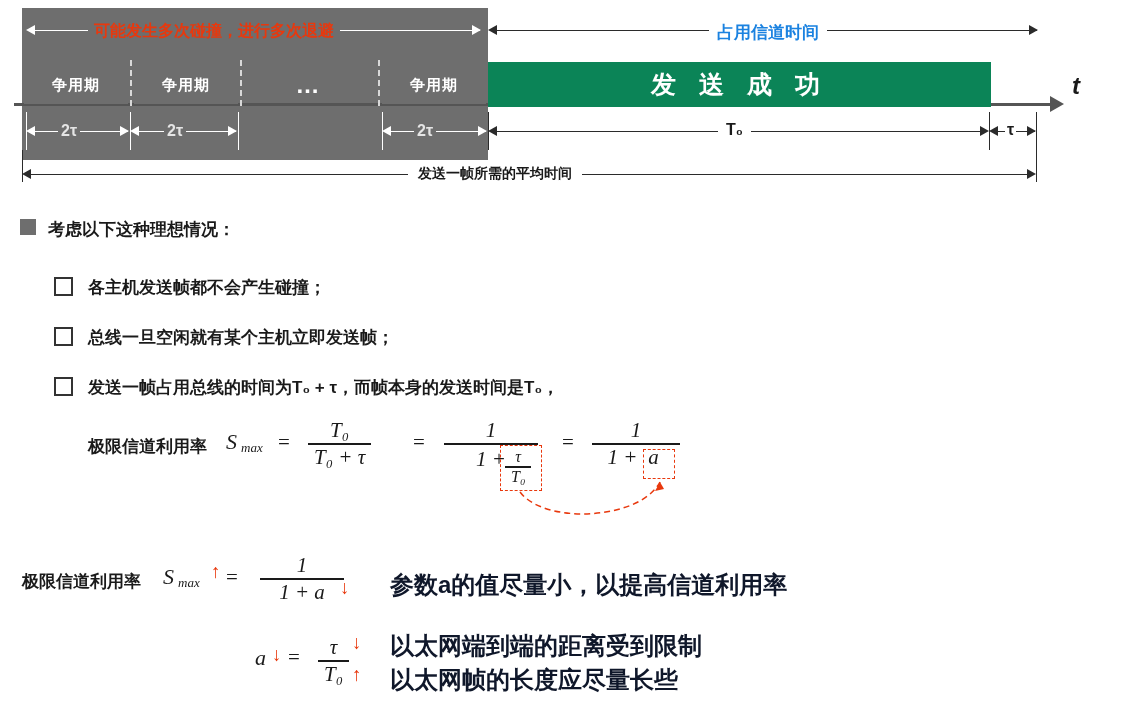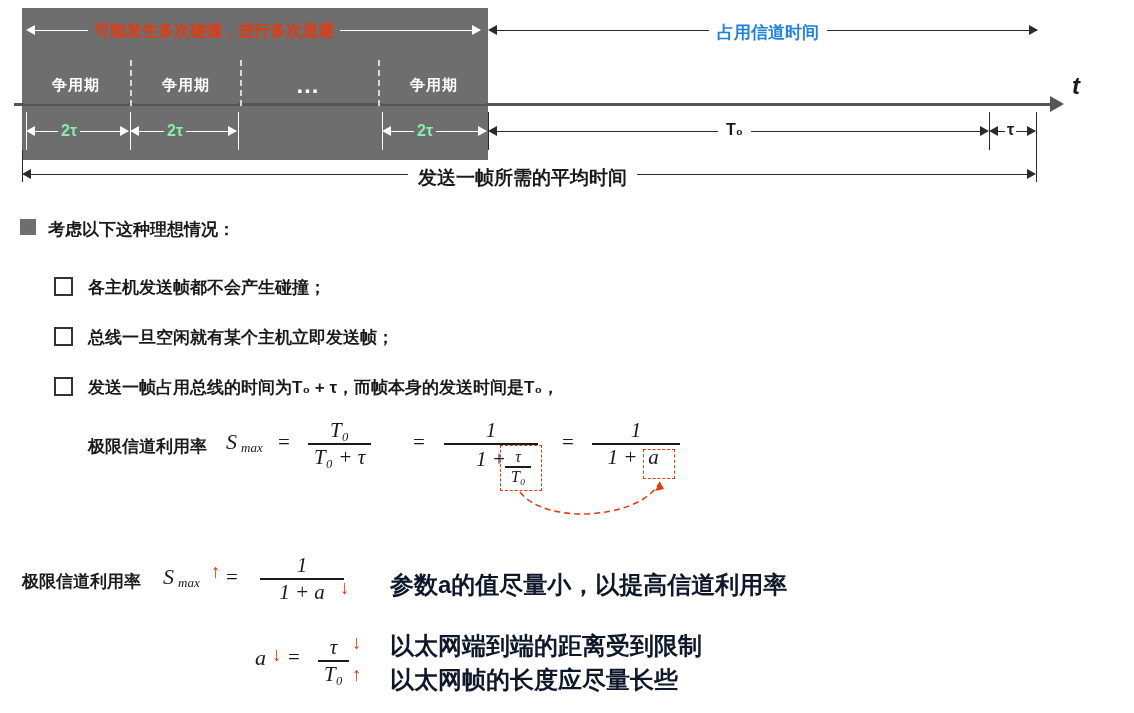--- a/index.html
+++ b/index.html
@@ -44,34 +44,34 @@
     background:#0b8457;color:#fff;font-size:25px;font-weight:bold;
     display:flex;align-items:center;justify-content:center;letter-spacing:8px;
   }
   .red-title{
     position:absolute;color:#e8380d;font-size:16px;font-weight:bold;white-space:nowrap;font-family:Liberation Mono, monospace;
   }
   .blue-title{
     position:absolute;color:#1b82e0;font-size:17px;font-weight:bold;white-space:nowrap;
   }
   .black-title{
-    position:absolute;color:#1a1a1a;font-size:19px;font-weight:bold;white-space:nowrap;
+    position:absolute;color:#1a1a1a;font-size:14px;font-weight:bold;white-space:nowrap;
   }
   
   .measure{position:absolute;height:1px;background:#2b2b2b;}
   .measure.white{background:#ffffff;}
   .mk-l,.mk-r{position:absolute;width:0;height:0;border-top:5px solid transparent;border-bottom:5px solid transparent;}
   .mk-l{border-right:9px solid #2b2b2b;}
   .mk-r{border-left:9px solid #2b2b2b;}
   .mk-l.white{border-right-color:#ffffff;}
   .mk-r.white{border-left-color:#ffffff;}
   .tick{position:absolute;width:1px;background:#2b2b2b;}
   .tick.white{background:#ffffff;}
   .meas-label{position:absolute;font-size:16px;font-weight:bold;white-space:nowrap;}
-  .meas-label.white{color:#86efac;}
+  .meas-label.white{color:#e5e5e5;}
   
   .sq-gray{
     position:absolute;width:16px;height:16px;background:#6e6e6e;
   }
   .sq-open{
     position:absolute;width:15px;height:15px;border:2px solid #333;background:#fff;
   }
   .btext{position:absolute;font-size:17px;font-weight:bold;white-space:nowrap;}
   
   .f-label{position:absolute;font-size:17px;font-weight:bold;white-space:nowrap;}
@@ -107,20 +107,21 @@
   <div class="t-label">t</div>
 
   <div class="contention" style="left:24px;width:104px;">争用期</div>
   <div class="dashed-sep" style="left:130px;"></div>
   <div class="contention" style="left:134px;width:104px;">争用期</div>
   <div class="dashed-sep" style="left:240px;"></div>
   <div class="dots" style="left:244px;width:130px;">…</div>
   <div class="dashed-sep" style="left:378px;"></div>
   <div class="contention" style="left:382px;width:104px;">争用期</div>
 
+  <div class="success">发 送 成 功</div>
 
   <div class="tick white" style="left:26px;top:112px;height:38px;"></div>
   <div class="tick white" style="left:130px;top:112px;height:38px;"></div>
   <div class="tick white" style="left:238px;top:112px;height:38px;"></div>
   <div class="tick white" style="left:382px;top:112px;height:38px;"></div>
   <div class="tick" style="left:488px;top:112px;height:38px;"></div>
   <div class="tick" style="left:989px;top:112px;height:38px;"></div>
   <div class="tick" style="left:1036px;top:112px;height:38px;"></div>
 
   <div class="measure white" style="left:28px;top:131px;width:100px;"></div>

